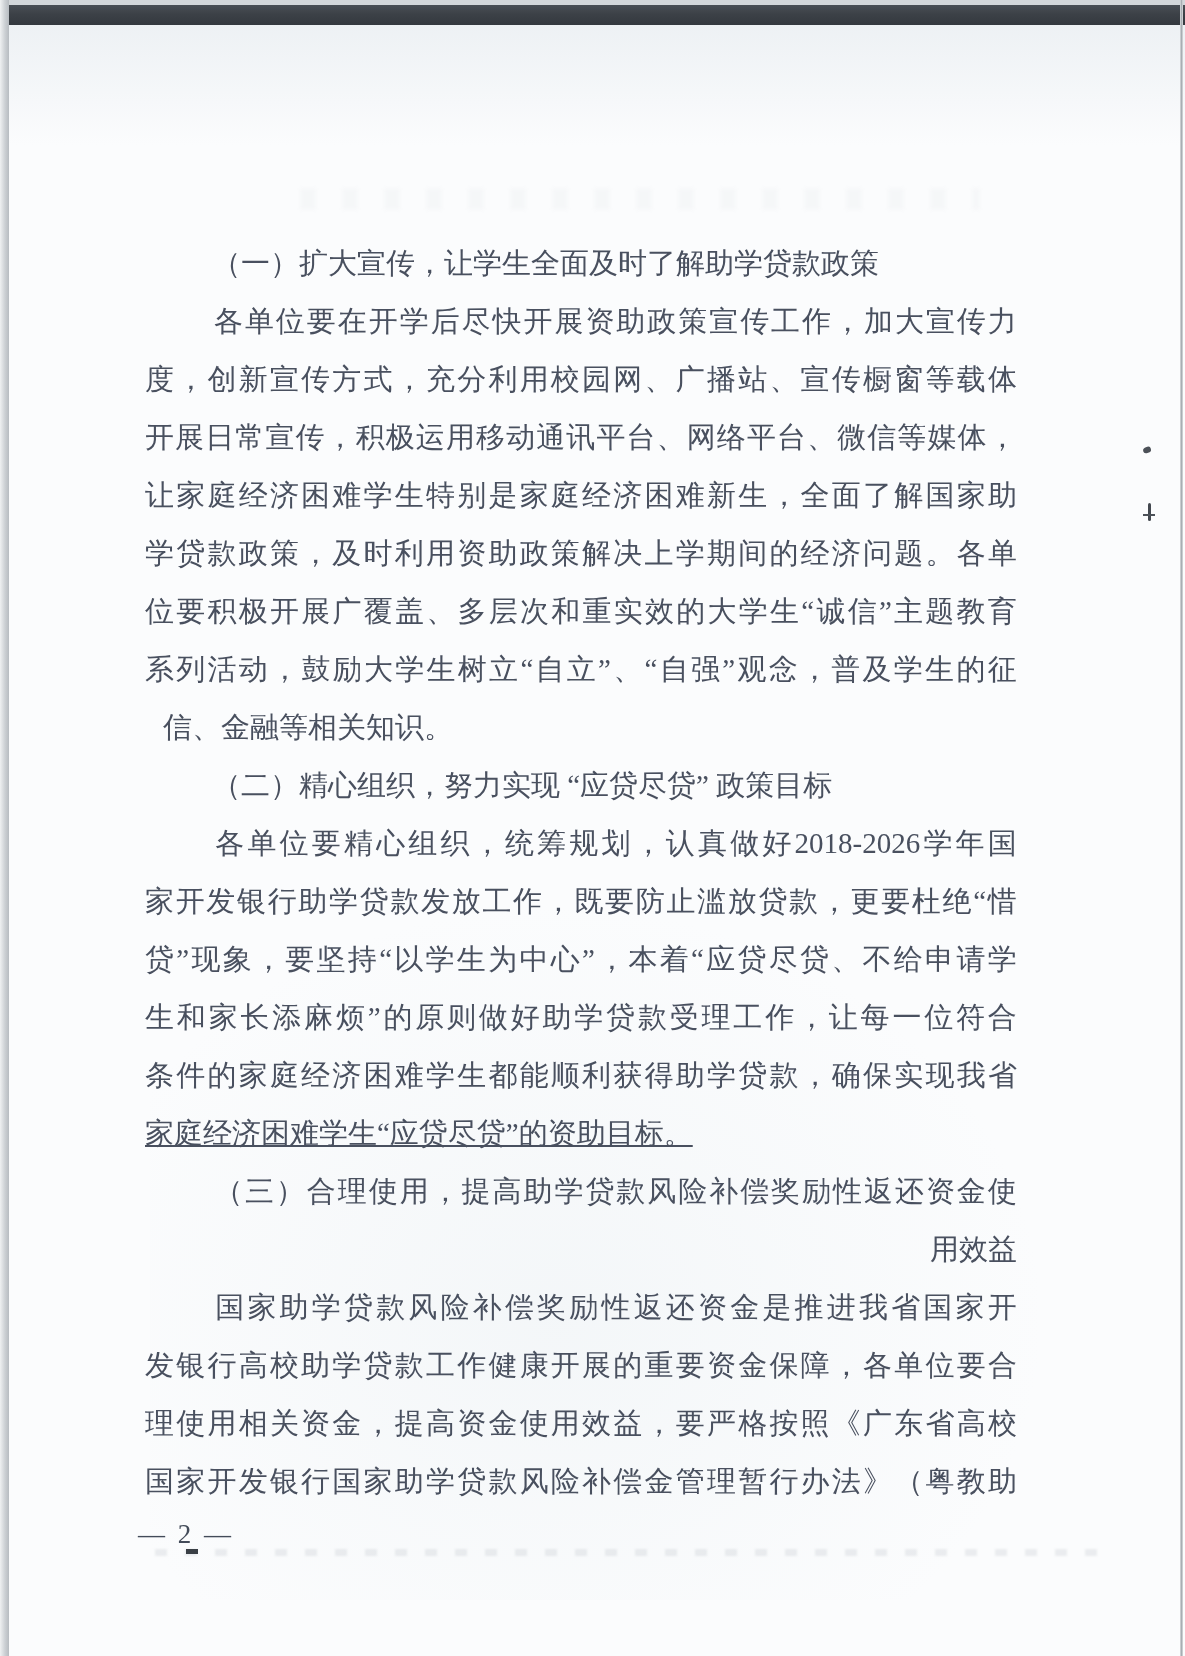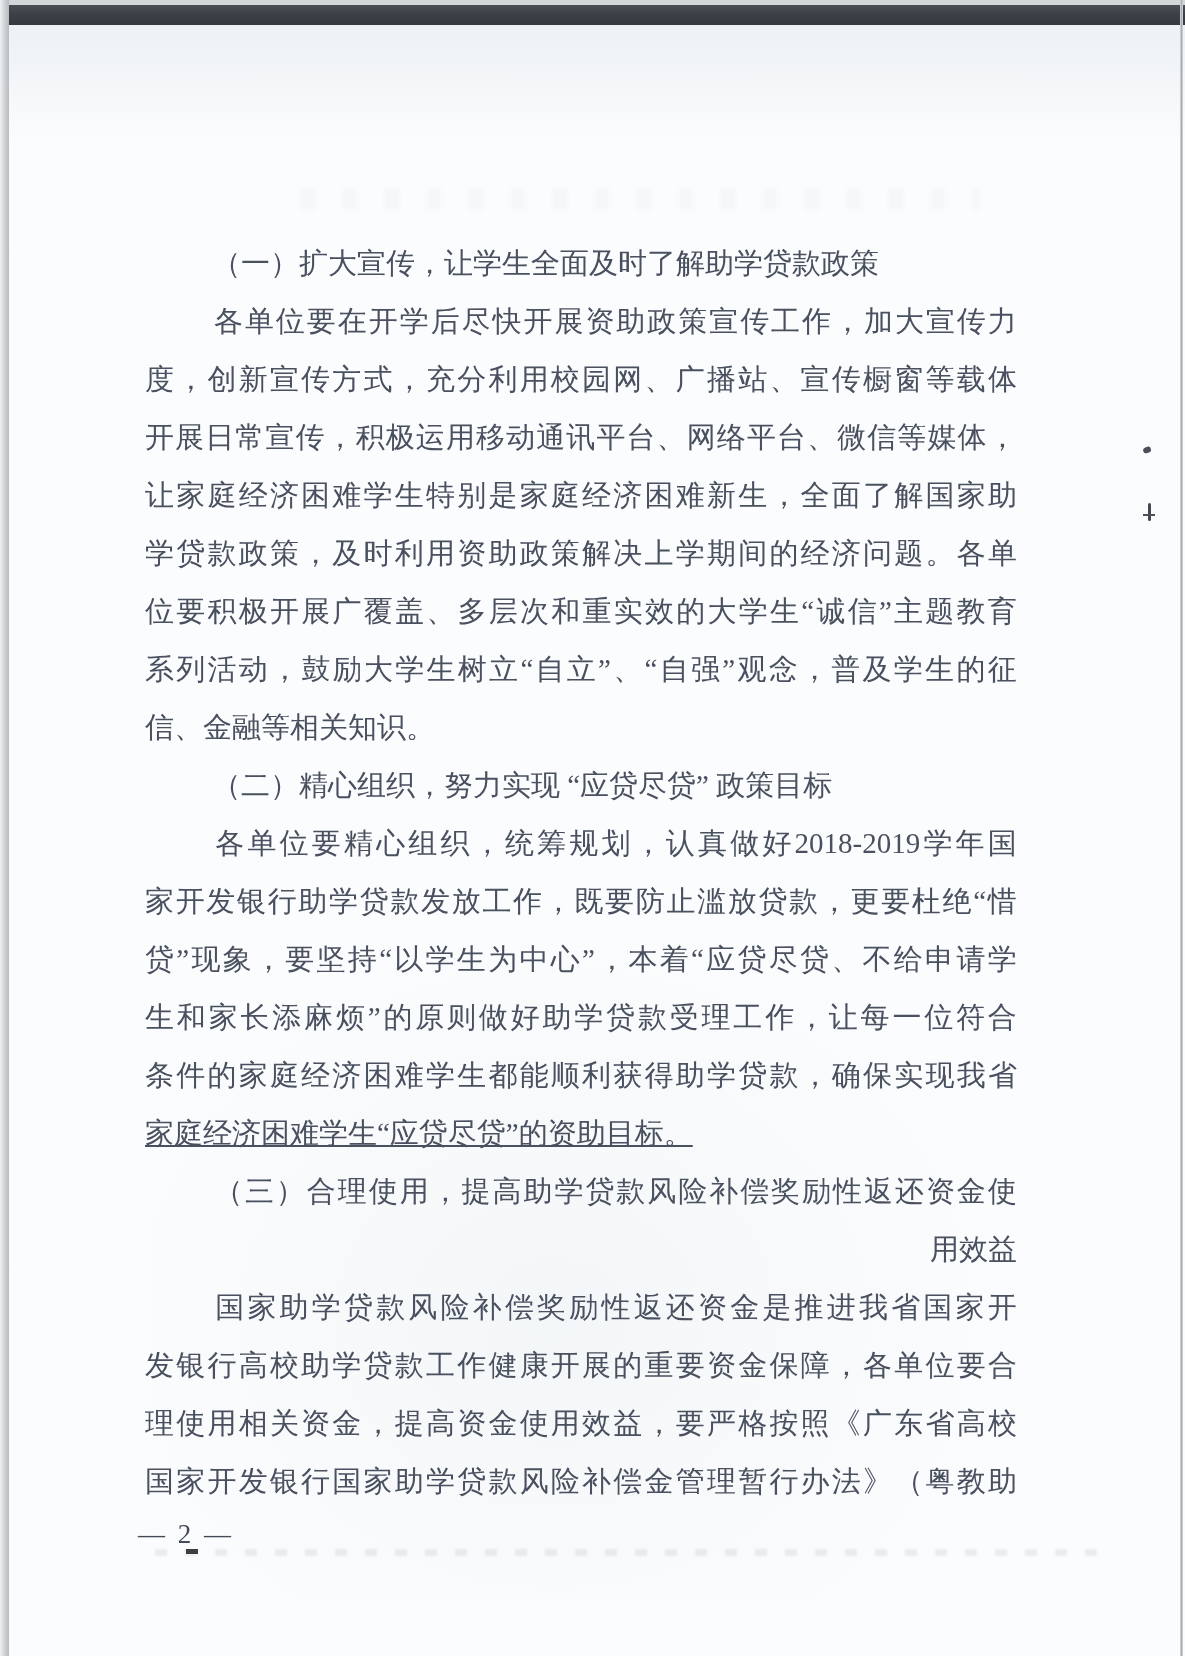--- a/index.html
+++ b/index.html
@@ -267,21 +267,21 @@
           <span class="jtoken">观</span>
           <span class="jtoken">念</span>
           <span class="jtoken">，</span>
           <span class="jtoken">普</span>
           <span class="jtoken">及</span>
           <span class="jtoken">学</span>
           <span class="jtoken">生</span>
           <span class="jtoken">的</span>
           <span class="jtoken">征</span>
         </div>
-        <div class="line" style="top: 698px;">信、金融等相关知识。</div>
+        <div class="line" style="top: 698px; margin-left: 18px;">信、金融等相关知识。</div>
         <div class="line indented" style="top: 756px; font-family: Liberation Serif, serif;">（二）精心组织，努力实现 “应贷尽贷” 政策目标</div>
         <div class="line justify" style="top: 814px;">
           <span class="indent-spacer"></span>
           <span class="jtoken">各</span>
           <span class="jtoken">单</span>
           <span class="jtoken">位</span>
           <span class="jtoken">要</span>
           <span class="jtoken">精</span>
           <span class="jtoken">心</span>
           <span class="jtoken">组</span>
@@ -289,21 +289,21 @@
           <span class="jtoken">，</span>
           <span class="jtoken">统</span>
           <span class="jtoken">筹</span>
           <span class="jtoken">规</span>
           <span class="jtoken">划</span>
           <span class="jtoken">，</span>
           <span class="jtoken">认</span>
           <span class="jtoken">真</span>
           <span class="jtoken">做</span>
           <span class="jtoken">好</span>
-          <span class="jtoken">2018-2019</span>
+          <span class="jtoken">2018-2026</span>
           <span class="jtoken">学</span>
           <span class="jtoken">年</span>
           <span class="jtoken">国</span>
         </div>
         <div class="line justify" style="top: 872px;">
           <span class="jtoken">家</span>
           <span class="jtoken">开</span>
           <span class="jtoken">发</span>
           <span class="jtoken">银</span>
           <span class="jtoken">行</span>

